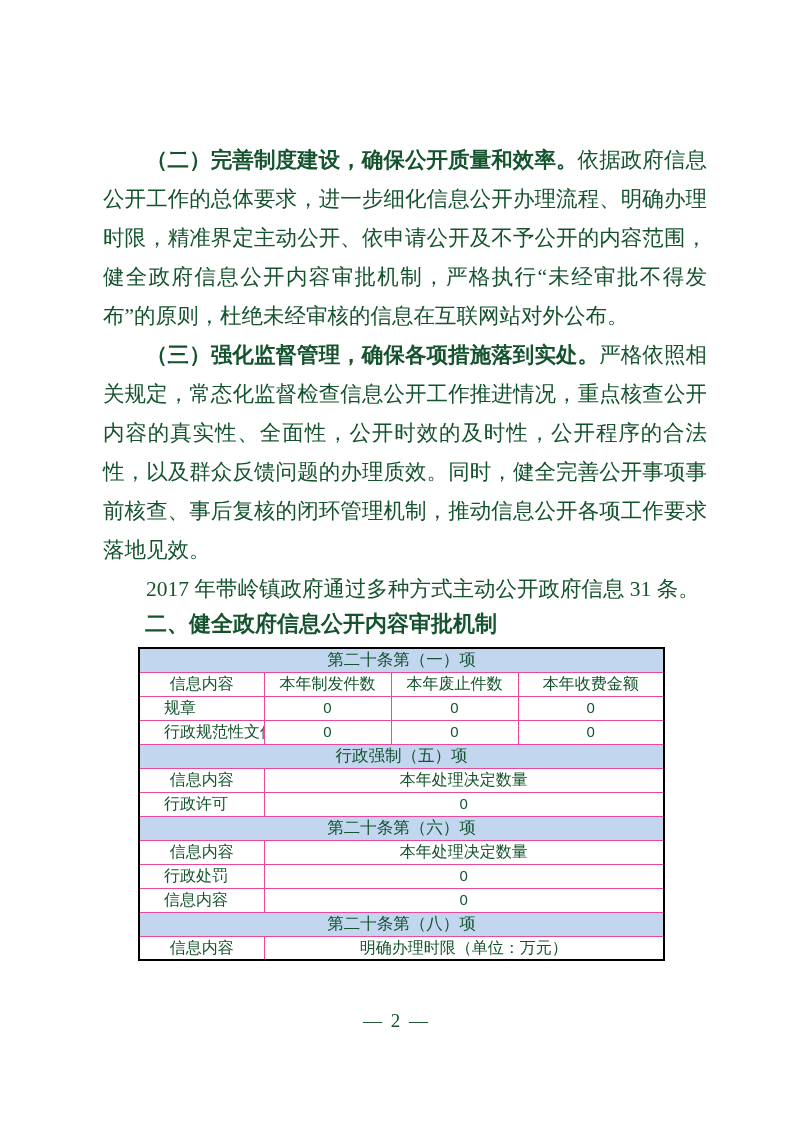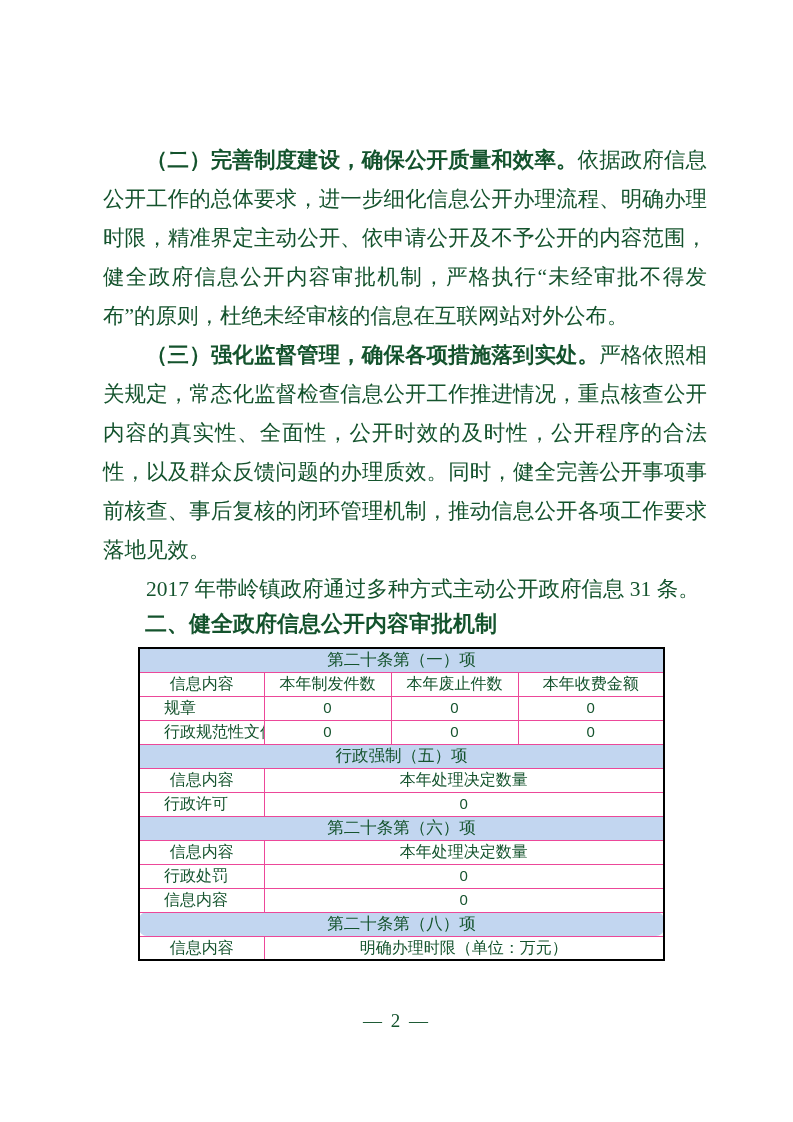--- a/index.html
+++ b/index.html
@@ -156,21 +156,21 @@
         <tr>
           <td class="rowlabel">行政处罚</td>
           <td colspan="3" class="num">0</td>
         </tr>
         <tr>
           <td class="rowlabel">信息内容</td>
           <td colspan="3" class="num">0</td>
         </tr>
 
         <tr>
-          <td colspan="4" class="band" style="background: rgb(194, 214, 240); border-radius: 8px;">第二十条第（八）项</td>
+          <td colspan="4" class="band" style="background: rgb(194, 214, 240);">第二十条第（八）项</td>
         </tr>
         <tr>
           <td>信息内容</td>
           <td colspan="3">明确办理时限（单位：万元）</td>
         </tr>
       </tbody>
     </table>
   </div>
 
   <div class="page-number">— 2 —</div>

